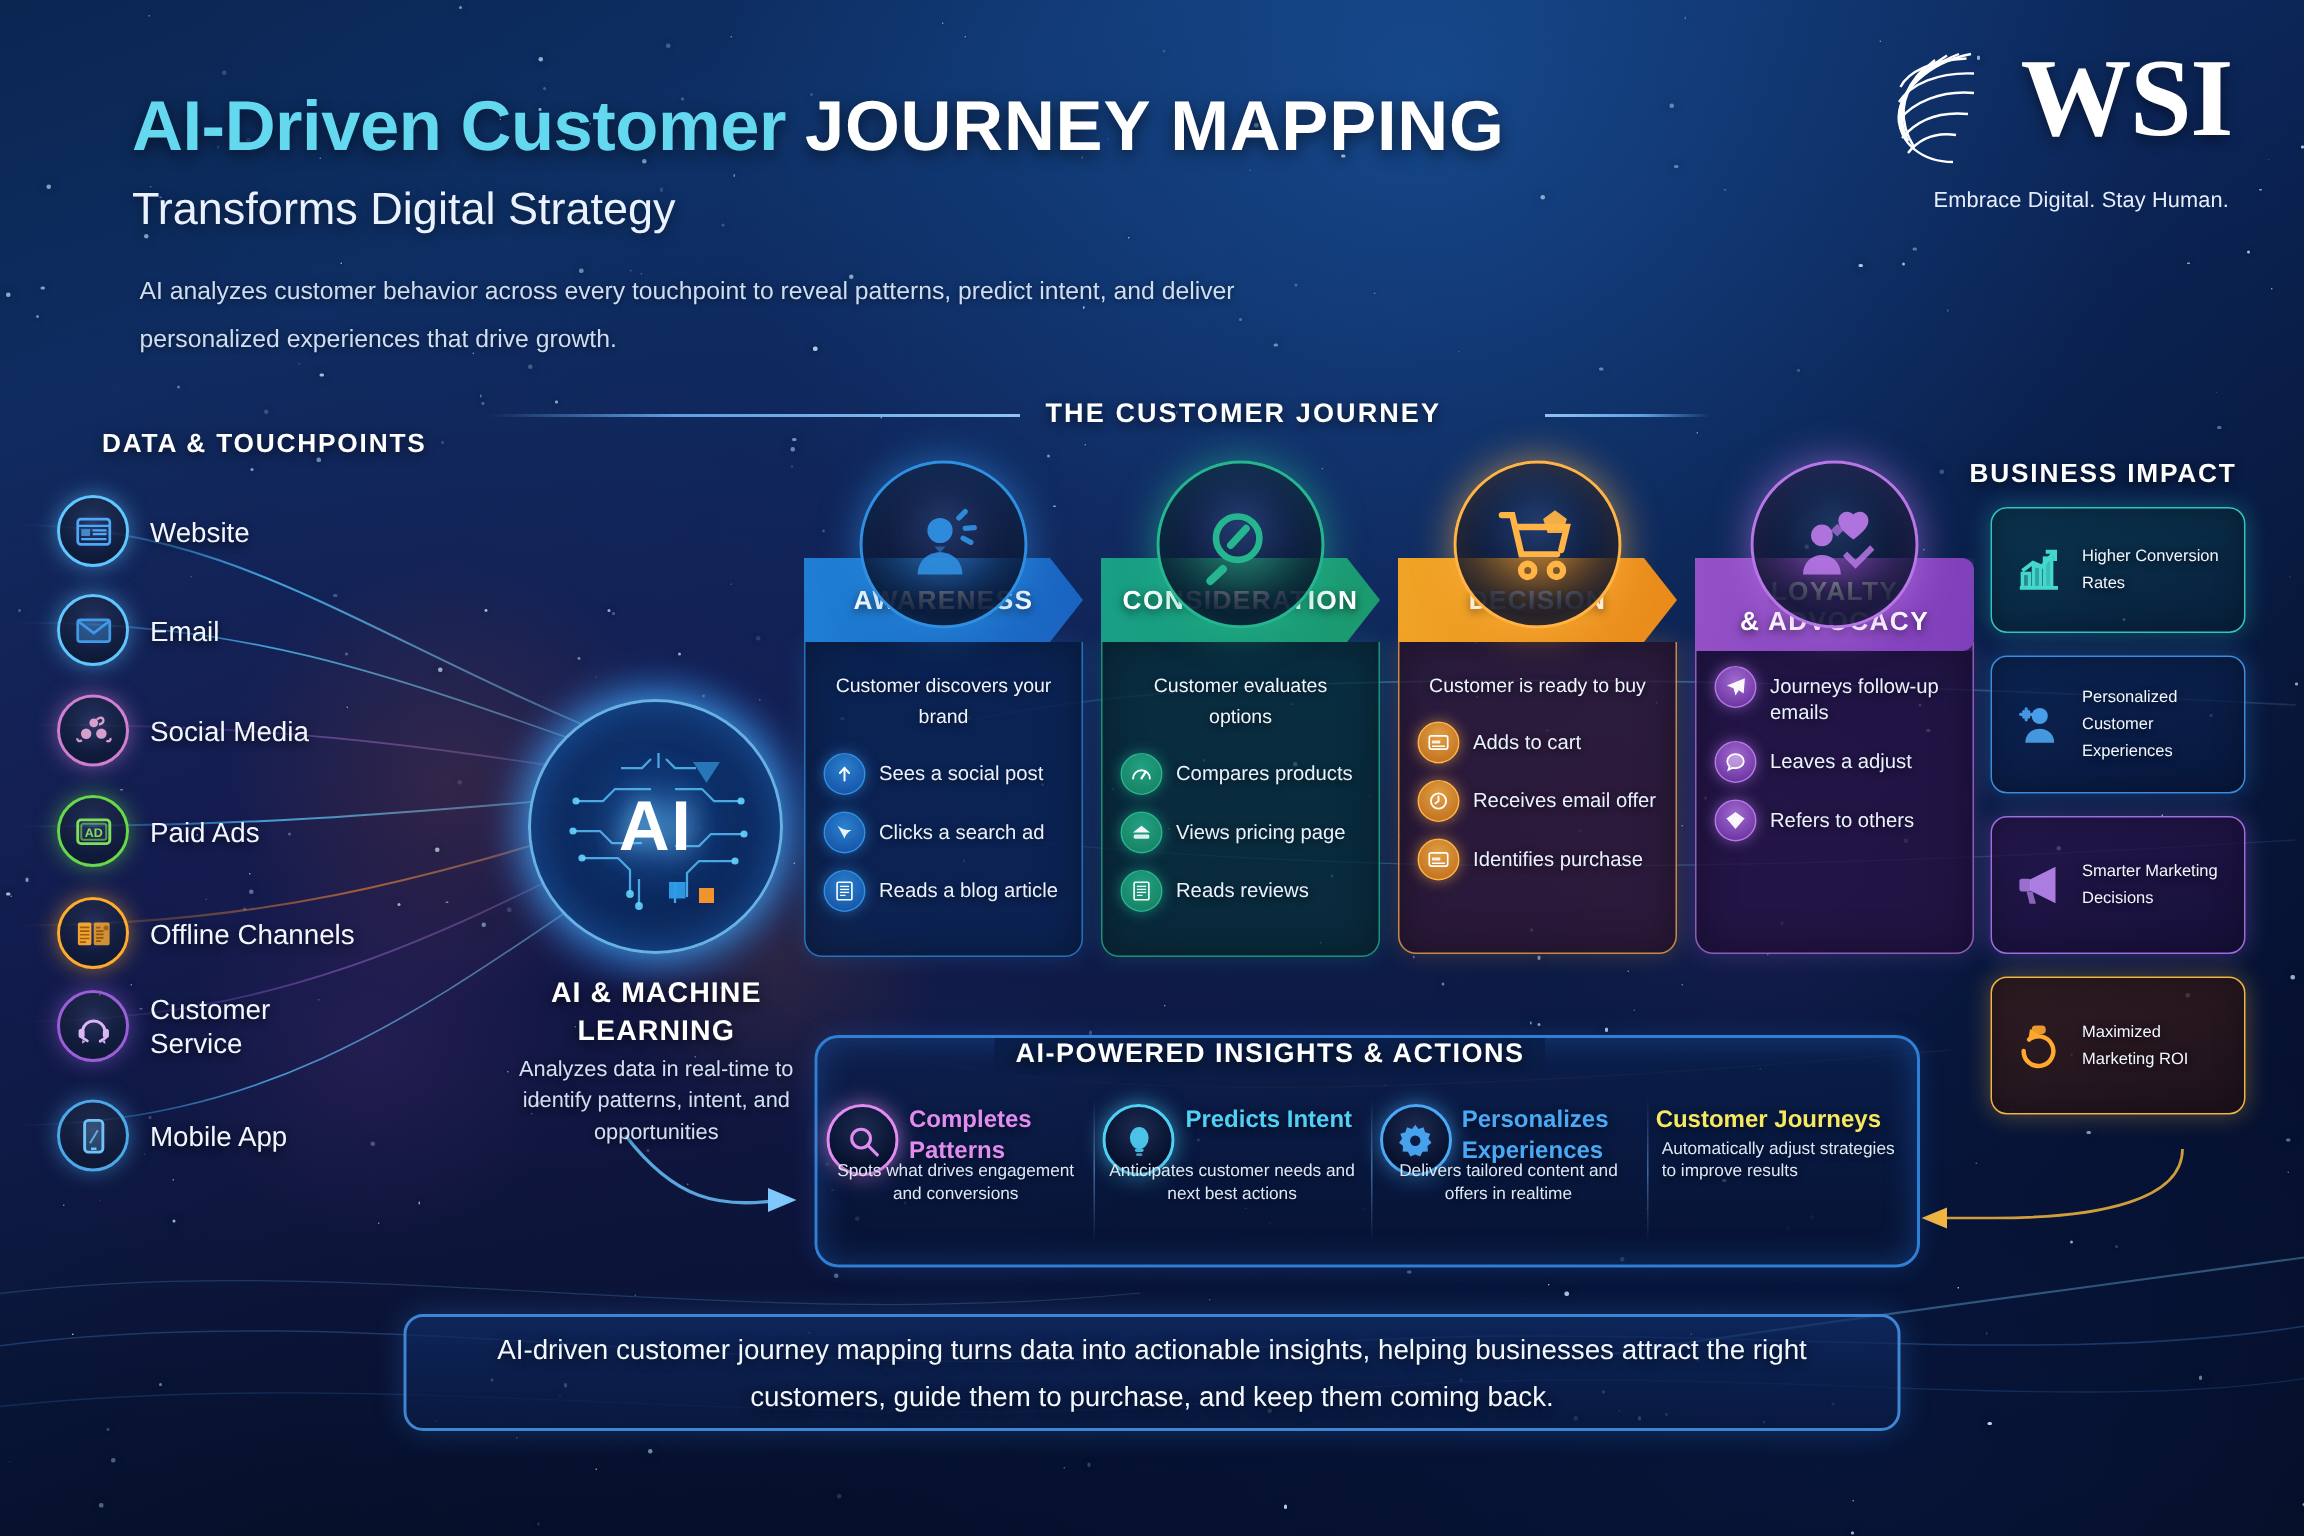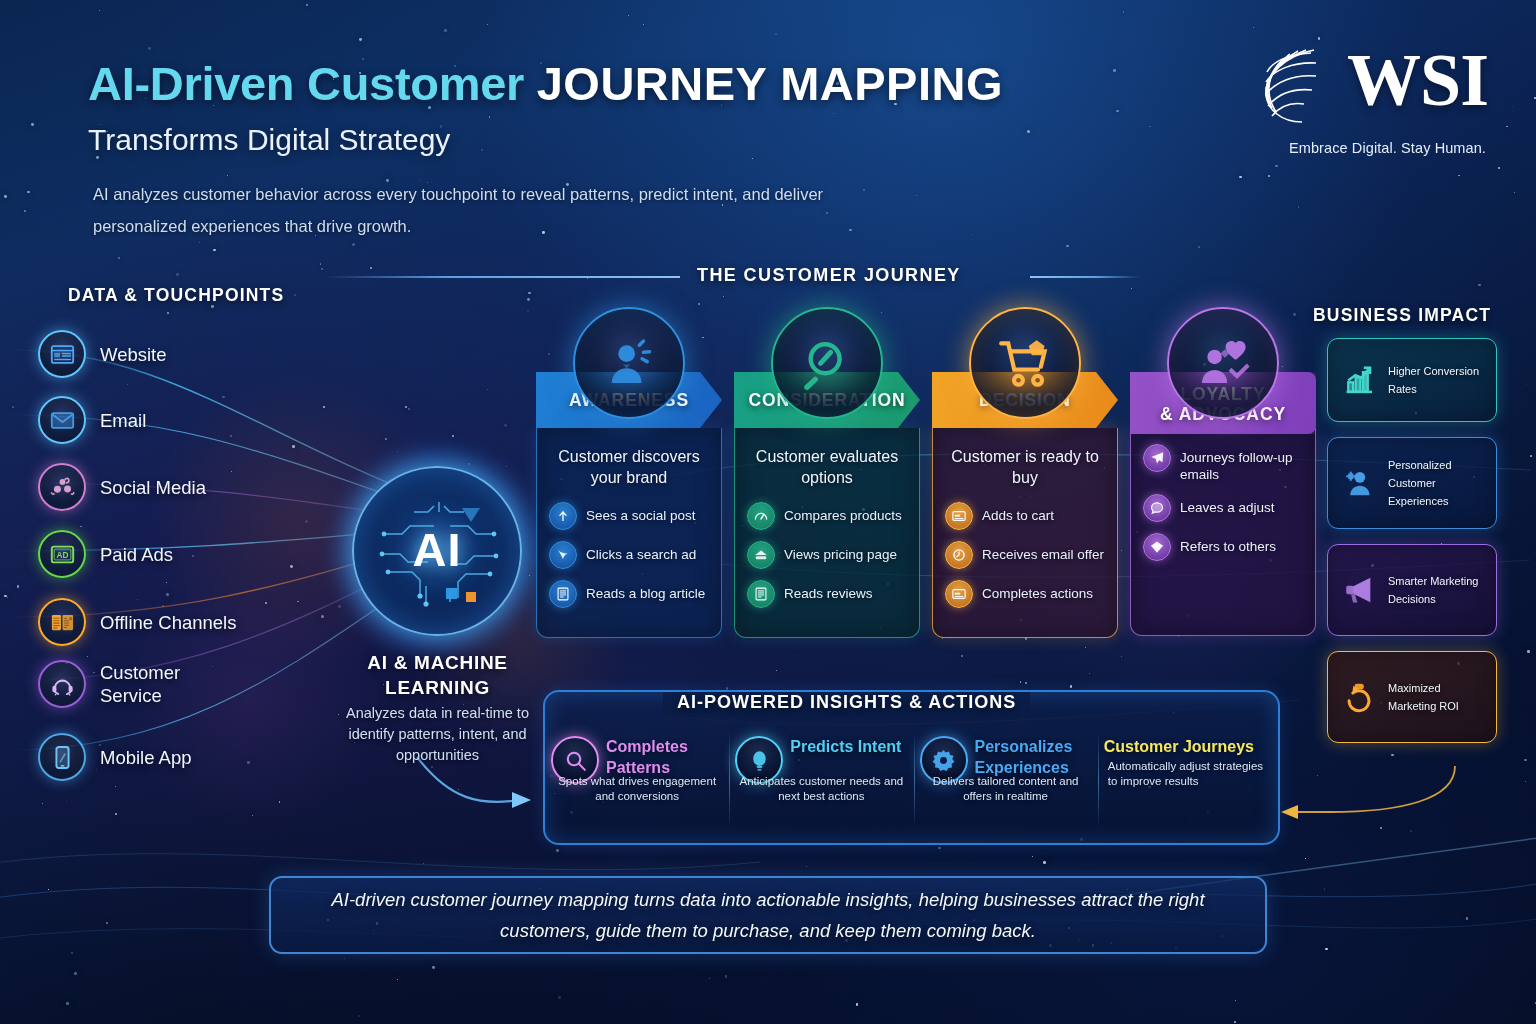--- a/index.html
+++ b/index.html
@@ -28,21 +28,21 @@
   .title { position:absolute; left:88px; top:56px; font-size:47px; font-weight:bold;
            letter-spacing:-0.3px; white-space:nowrap; text-shadow:0 3px 10px rgba(0,0,0,.55); }
   .title .t-a { color:#63d8ef; }
   .title .t-b { color:#ffffff; letter-spacing:0.5px; }
   .subtitle { position:absolute; left:88px; top:123px; font-size:30px; color:#eaf2ff;
               font-weight:400; text-shadow:0 2px 8px rgba(0,0,0,.5); }
   .intro { position:absolute; left:93px; top:178px; width:820px; font-size:16.5px;
            line-height:32px; color:#cdddf2; text-shadow:0 1px 4px rgba(0,0,0,.6); }
 
   
-  #logo { position:absolute; right:48px; top:28px; width:250px; height:130px; }
+  #logo { position:absolute; right:48px; top:14px; width:250px; height:130px; }
   .wsi-text { position:absolute; right:0; top:10px; font-family:"Liberation Serif", serif;
               font-size:74px; font-weight:bold; color:#fff; letter-spacing:-1px;
               text-shadow:0 3px 9px rgba(0,0,0,.45); }
   .wsi-tag { position:absolute; right:2px; top:112px; font-size:14.5px; color:#e6eefb; letter-spacing:.1px; }
   .globe { position:absolute; left:16px; top:16px; width:78px; height:82px; }
 
   
   .sec-head { position:absolute; font-size:17.5px; font-weight:bold; color:#ffffff;
               letter-spacing:1.2px; text-shadow:0 2px 7px rgba(0,0,0,.65); }
   #head-data { left:68px; top:285px; }
@@ -85,21 +85,21 @@
   .stage { position:absolute; top:67px; width:186px; }
   .stage-badge { position:absolute; left:50%; top:-65px; transform:translateX(-50%);
                  width:112px; height:112px; border-radius:50%;
                  display:flex; align-items:center; justify-content:center; z-index:5; }
   .stage-chev { position:relative; height:56px; display:flex; align-items:center;
                 justify-content:center; clip-path:polygon(0 0, calc(100% - 22px) 0, 100% 50%, calc(100% - 22px) 100%, 0 100%); }
   .stage-chev.last { clip-path:polygon(0 0, 100% 0, 100% 100%, 0 100%); border-radius:0 8px 8px 0; }
   .stage-name { font-size:17.5px; font-weight:bold; color:#fff; letter-spacing:.9px;
                 text-align:center; line-height:20px; text-shadow:0 2px 6px rgba(0,0,0,.6); z-index:6; }
   .stage-body { border-radius:0 0 12px 12px; padding:18px 12px 16px; min-height:208px; }
-  .stage-desc { font-size:16px; color:#f0f6ff; text-align:center; line-height:21px;
+  .stage-desc { font-size:13px; color:#f0f6ff; text-align:center; line-height:21px;
                 margin-bottom:16px; text-shadow:0 1px 5px rgba(0,0,0,.65); }
   .stage-item { display:flex; align-items:flex-start; gap:9px; margin-bottom:13px; }
   .si-ic { width:28px; height:28px; border-radius:50%; flex:0 0 28px;
            display:flex; align-items:center; justify-content:center; margin-top:-2px; }
   .si-lb { font-size:13.5px; color:#eaf2ff; line-height:17px; padding-top:3px;
            text-shadow:0 1px 4px rgba(0,0,0,.6); }
 
   
   #insights { position:absolute; left:543px; top:690px; width:737px; height:155px;
               border:2px solid #2f7fd4; border-radius:16px;
@@ -126,21 +126,21 @@
   .imp { position:relative; border-radius:11px; padding:12px 10px 12px 11px;
          display:flex; align-items:center; gap:9px; margin-bottom:15px; }
   .imp-ic { width:40px; height:40px; flex:0 0 40px; display:flex; align-items:center; justify-content:center; }
   .imp-lb { font-size:11px; line-height:18px; color:#f2f7ff; text-shadow:0 1px 5px rgba(0,0,0,.6); }
 
   
   #banner { position:absolute; left:269px; top:876px; width:998px; height:78px;
             border:2px solid #3e86d4; border-radius:13px;
             background:linear-gradient(180deg, rgba(16,44,102,.72) 0%, rgba(9,26,66,.78) 100%);
             box-shadow:0 0 20px rgba(45,125,215,.3);
-            display:flex; align-items:center; justify-content:center;font-style:italic; }
+            display:flex; align-items:center; justify-content:center; }
   #banner-text { font-size:18.5px; color:#f3f8ff; line-height:31px; text-align:center;
                  width:930px; text-shadow:0 2px 7px rgba(0,0,0,.7); }
 </style>
 </head>
 <body>
 
 <div id="stage">
 
   <svg class="flowsvg" width="1536" height="1024" viewBox="0 0 1536 1024">
     <defs>
@@ -779,21 +779,21 @@
             <div class="si-lb">Receives email offer</div>
           </div>
           <div class="stage-item">
             <div class="si-ic" style="background: radial-gradient(circle at 50% 35%, rgba(255, 180, 69, 0.867) 0%, rgba(233, 138, 27, 0.8) 80%); border: 1.4px solid rgb(255, 180, 69); box-shadow: rgba(255, 180, 69, 0.533) 0px 0px 9px;">
               <svg width="16" height="16" viewBox="0 0 24 24" fill="none" stroke="#ffffff" stroke-width="1.7">
                 <rect x="2.8" y="5.4" width="18.4" height="13.2" rx="2"></rect>
                 <rect x="5.4" y="10" width="8.4" height="3" fill="#ffffff" stroke="none" opacity=".85"></rect>
                 <path d="M5.4 15.8h13.2" stroke-width="1.5"></path>
               </svg>
             </div>
-            <div class="si-lb">Completes actions</div>
+            <div class="si-lb">Identifies purchase</div>
           </div>
         </div>
       </div>
       <div class="stage" style="left: 594px;">
         <div class="stage-badge" style="border: 2.5px solid rgb(183, 119, 230); background: radial-gradient(circle at 50% 38%, rgba(255, 255, 255, 0.07) 0%, rgba(6, 14, 40, 0.92) 70%); box-shadow: rgba(183, 119, 230, 0.6) 0px 0px 26px, rgba(183, 119, 230, 0.2) 0px 0px 24px inset;">
           <svg width="56" height="56" viewBox="0 0 24 24" fill="#b777e6">
             <circle cx="8.4" cy="9.4" r="3.1" opacity=".95"></circle>
             <path d="M3 20.6 c0-3.4 2.4-5.6 5.4-5.6 s5.4 2.2 5.4 5.6z" opacity=".9"></path>
             <path d="M17.4 3.4 c1.6-1.6 4.3-0.6 4.3 1.8 c0 2.1-2.6 4.1-4.3 5.4 c-1.7-1.3-4.3-3.3-4.3-5.4 c0-2.4 2.7-3.4 4.3-1.8z" opacity=".95"></path>
             <path d="M15.6 14 l2.4 2.4 4.2-4.2 1.2 1.3-5.4 5.4-3.6-3.6z" opacity=".85"></path>

